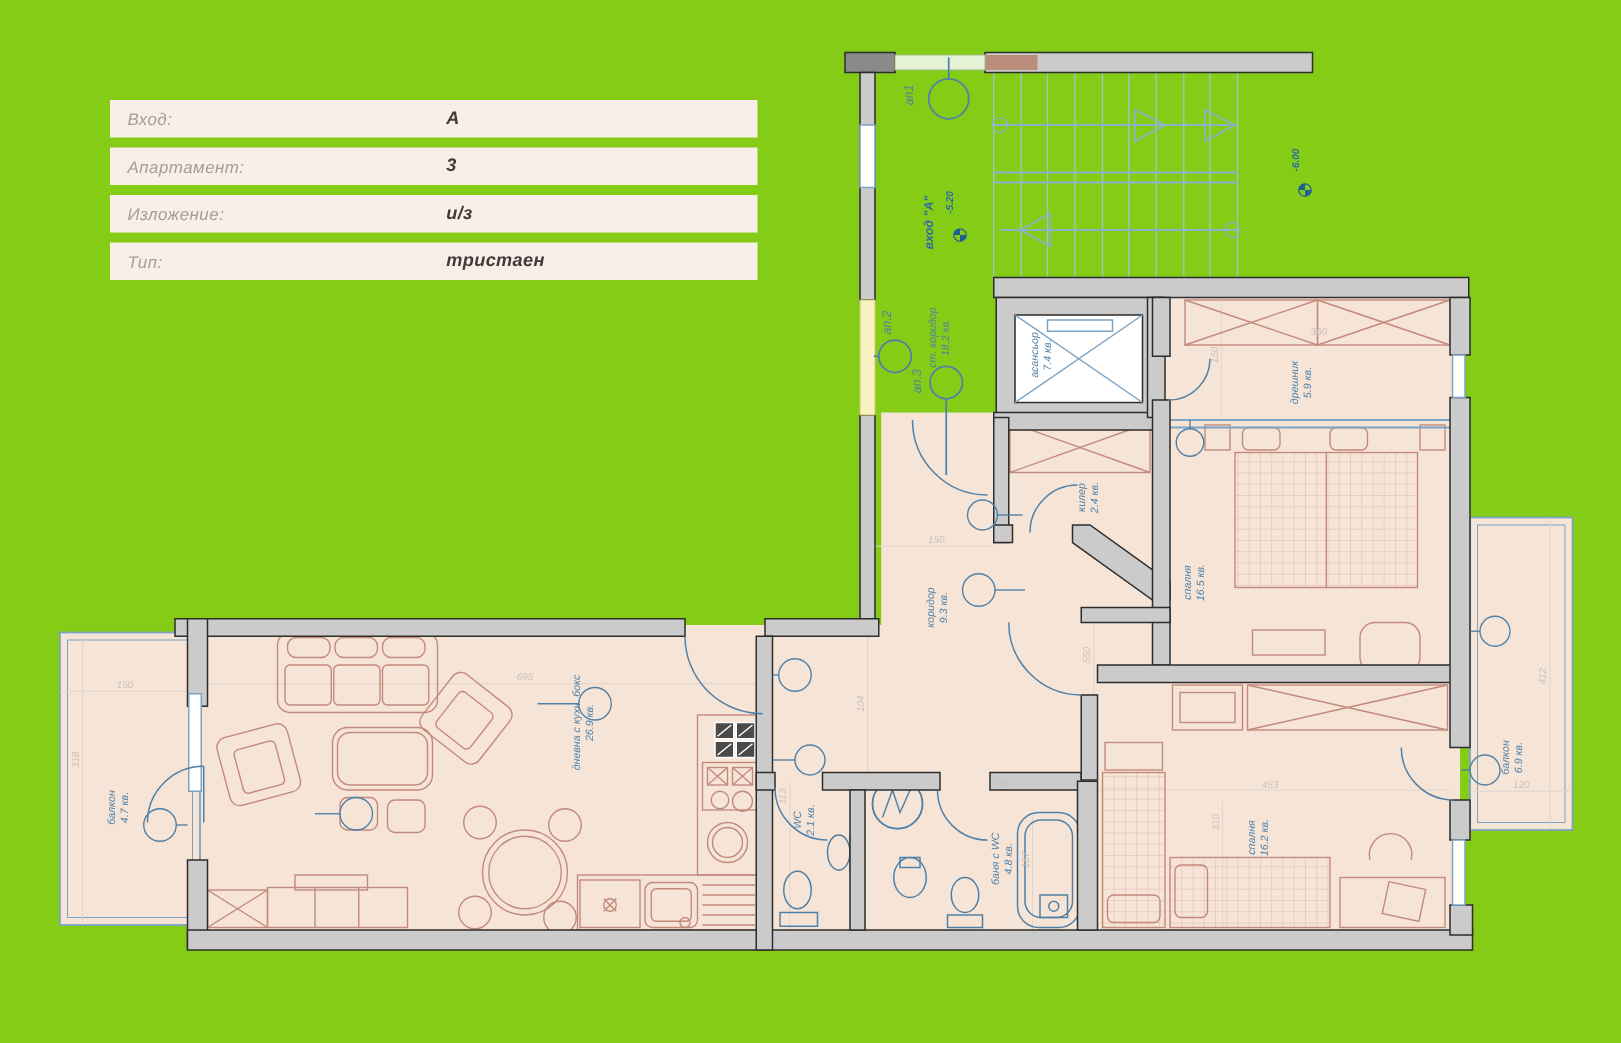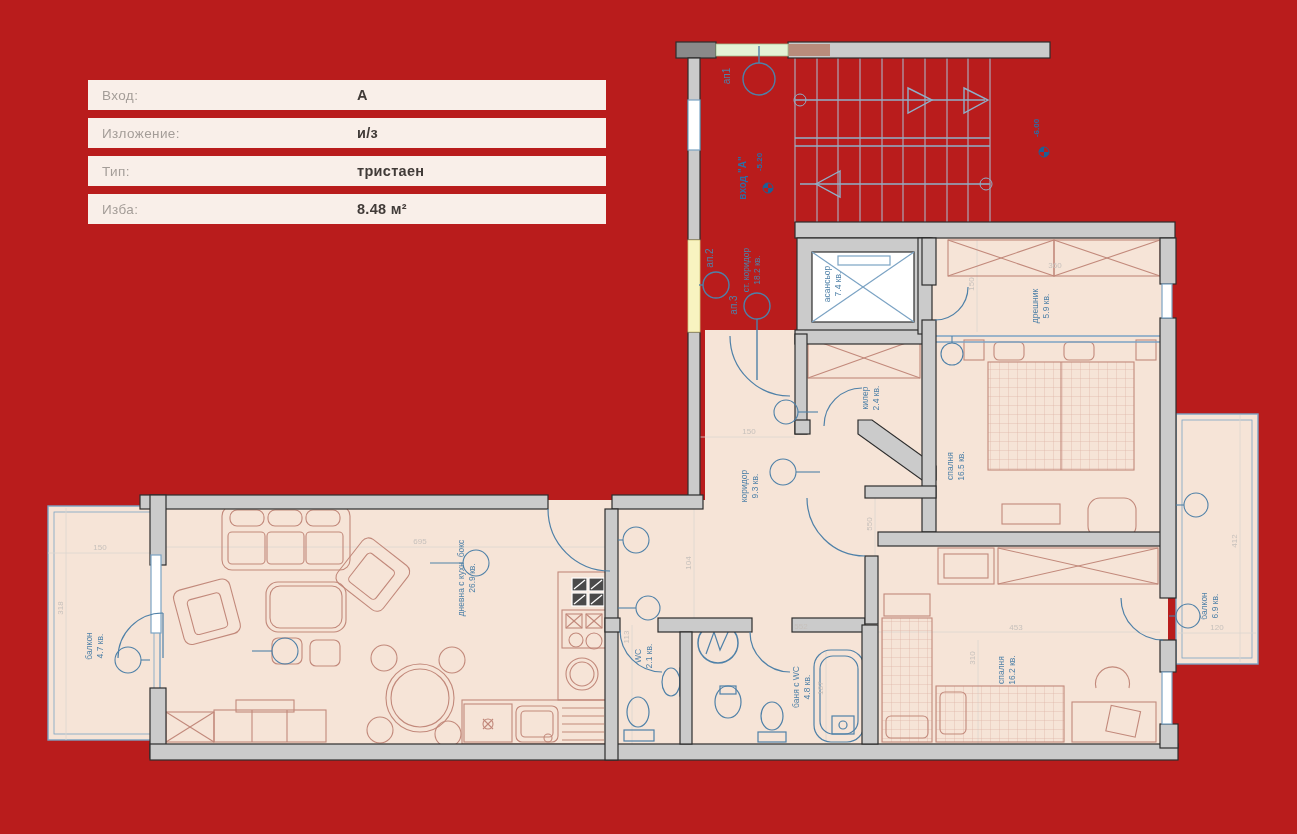--- a/index.html
+++ b/index.html
@@ -1,17 +1,17 @@
 <!DOCTYPE html>
 <html><head>
 <meta charset="utf-8">
 <style>
   html,body{margin:0;padding:0;background:#fff;}
-  #stage{position:relative;width:1297px;height:834px;background:#b91c1c;overflow:hidden;
-         font-family:"Liberation Sans",sans-serif;}
+  #stage{position:relative;width:1297px;height:834px;background:#84cc16;overflow:hidden;
+         font-family:"Liberation Sans",sans-serif;font-style:italic;}
   
   .info-table{position:absolute;left:88px;top:80px;width:518px;}
   .info-row{display:flex;align-items:center;height:30px;margin-bottom:8px;
             background:#f9efe9;}
   .info-label{width:255px;padding-left:14px;font-size:13.5px;letter-spacing:.4px;color:#a49d98;}
   .info-value{font-size:14.5px;font-weight:bold;color:#413b38;letter-spacing:.3px;}
   svg text{font-family:"Liberation Sans",sans-serif;}
   .room-name,.room-area{fill:#4f81a8;font-size:8.5px;}
   .ap-label{fill:#4f81a8;font-size:10px;}
   .dim{fill:#c7c1bc;font-size:8px;}
@@ -22,30 +22,30 @@
 <body>
 
 <div id="stage">
 
   <div class="info-table">
     <div class="info-row">
       <div class="info-label">Вход:</div>
       <div class="info-value">А</div>
     </div>
     <div class="info-row">
+      <div class="info-label">Апартамент:</div>
+      <div class="info-value">3</div>
+    </div>
+    <div class="info-row">
       <div class="info-label">Изложение:</div>
       <div class="info-value">и/з</div>
     </div>
     <div class="info-row">
       <div class="info-label">Тип:</div>
       <div class="info-value">тристаен</div>
-    </div>
-    <div class="info-row">
-      <div class="info-label">Изба:</div>
-      <div class="info-value">8.48 м²</div>
     </div>
   </div>
 
   <svg width="1297" height="834" viewBox="0 0 1297 834" style="position:absolute;left:0;top:0;">
     <defs>
       <pattern id="bedgrid" width="9" height="9" patternUnits="userSpaceOnUse">
         <path d="M9 0H0V9" fill="none" stroke="#ddb2a4" stroke-width="0.7"></path>
       </pattern>
     </defs>
 

